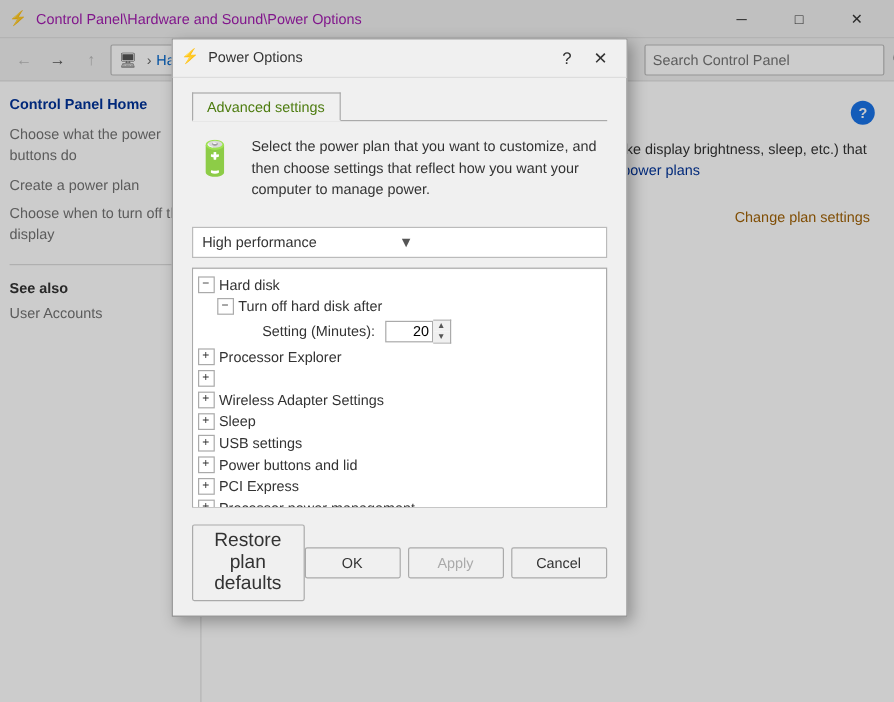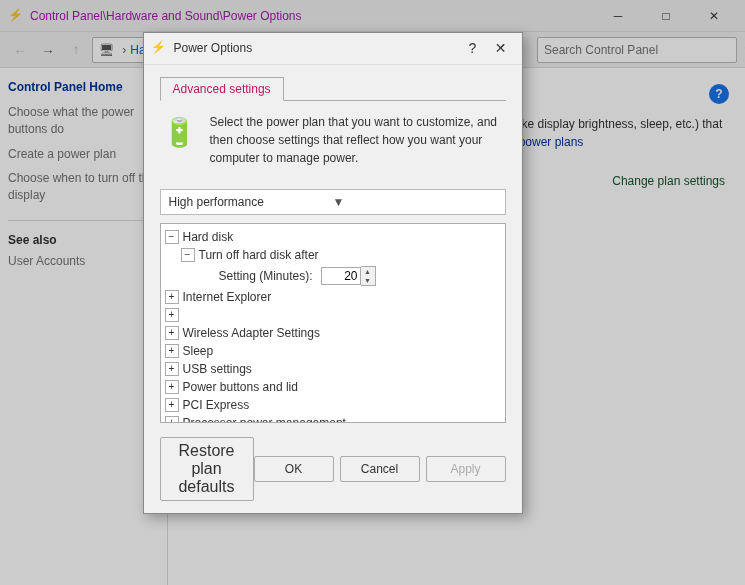--- a/index.html
+++ b/index.html
@@ -218,21 +218,21 @@
       justify-content: center;
       font-size: 12px;
       font-weight: bold;
       cursor: pointer;
     }
 
     .plan-section {
       margin-bottom: 16px;
     }
     .change-plan-link {
-      color: #14532d;
+      color: #a16207;
       cursor: pointer;
       font-size: 12px;
     }
 
     
     .dialog-overlay {
       position: absolute;
       top: 0;
       left: 0;
       width: 100%;
@@ -303,21 +303,21 @@
     .dialog-tab {
       padding: 4px 12px;
       font-size: 12px;
       cursor: pointer;
       border: 1px solid #aaa;
       border-bottom: none;
       background: white;
       margin-bottom: -1px;
       position: relative;
       z-index: 1;
-      color: #be185d;
+      color: #4d7c0f;
     }
     .dialog-tab.active {
       background: #f0f0f0;
       border-bottom: 1px solid #f0f0f0;
     }
 
     .dialog-desc {
       font-size: 12px;
       color: #333;
       margin-bottom: 12px;
@@ -612,21 +612,21 @@
             <input class="spinner-input" value="20" type="text" readonly="" style="">
             <div class="spinner-btns">
               <button class="spinner-btn">▲</button>
               <button class="spinner-btn">▼</button>
             </div>
           </div>
         </div>
 
         <div class="tree-item">
           <span class="tree-toggle">+</span>
-          <span>Internet Explorer</span>
+          <span>Processor Explorer</span>
         </div>
         <div class="tree-item">
           <span class="tree-toggle">+</span>
         </div>
         <div class="tree-item">
           <span class="tree-toggle">+</span>
           <span>Wireless Adapter Settings</span>
         </div>
         <div class="tree-item">
           <span class="tree-toggle">+</span>
@@ -647,19 +647,19 @@
         <div class="tree-item">
           <span class="tree-toggle">+</span>
           <span>Processor power management</span>
         </div>
       </div>
 
       <div class="dialog-footer">
         <button class="restore-btn">Restore plan defaults</button>
         <div class="dialog-ok-cancel">
           <button class="dialog-btn">OK</button>
+          <button class="dialog-btn disabled">Apply</button>
           <button class="dialog-btn">Cancel</button>
-          <button class="dialog-btn disabled">Apply</button>
         </div>
       </div>
     </div>
   </div>
 </div>
 
 </body></html>

